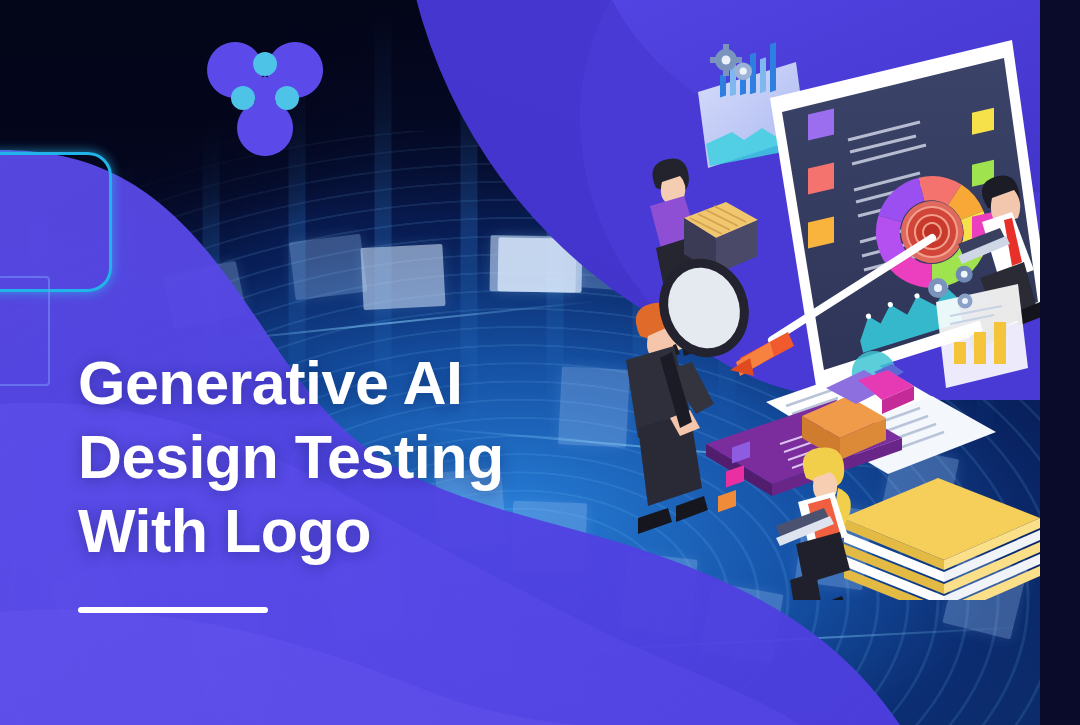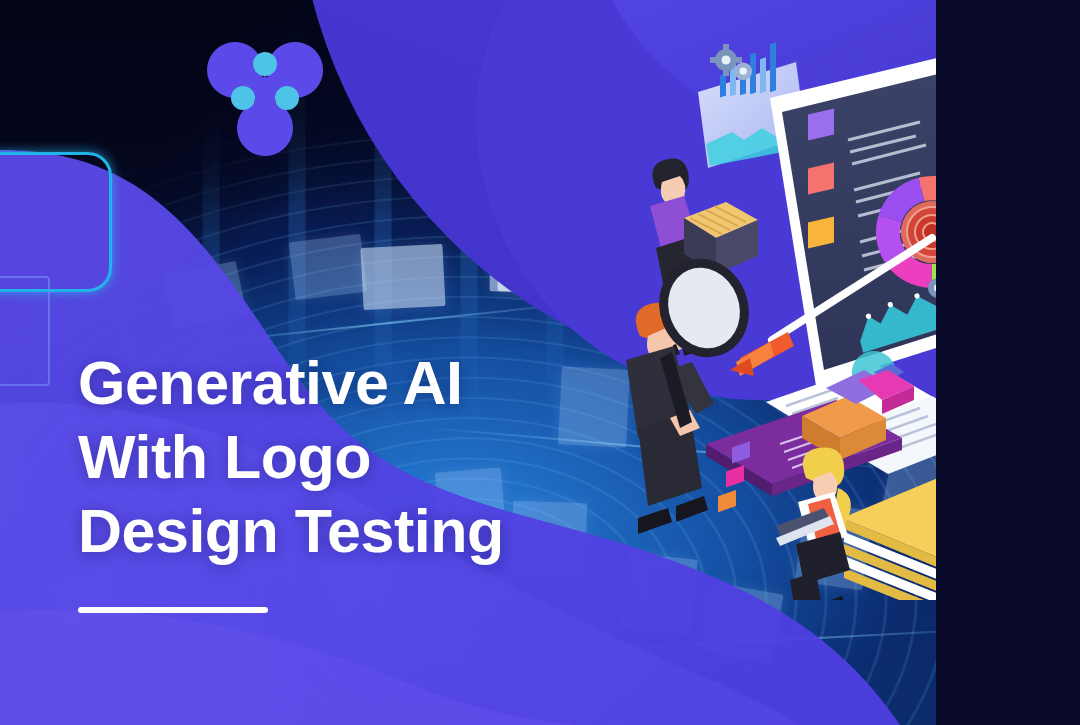--- a/index.html
+++ b/index.html
@@ -1,21 +1,21 @@
 <!DOCTYPE html>
 <html><head>
 <meta charset="utf-8">
 <style>
   * { margin:0; padding:0; box-sizing:border-box; }
   html,body { background:#0a0a2a; }
   body { font-family:"Liberation Sans", sans-serif; }
 
   #canvas{
     position:relative;
-    width:936px;
+    width:1040px;
     height:725px;
     overflow:hidden;
     background:#0369a1;
   }
 
   
   .bg-photo{
     position:absolute; inset:0;
     background:
       radial-gradient(ellipse 70% 55% at 48% 72%, rgba(40,130,220,.95) 0%, rgba(22,85,170,.85) 42%, rgba(8,32,92,.75) 72%, rgba(4,12,45,.6) 100%),
@@ -176,22 +176,22 @@
     </g>
     <g>
       <circle cx="60" cy="36" r="12" fill="#4ec3e8"></circle>
       <circle cx="38" cy="70" r="12" fill="#4ec3e8"></circle>
       <circle cx="82" cy="70" r="12" fill="#4ec3e8"></circle>
     </g>
   </svg>
 
   <div class="headline">
     <span class="ln">Generative AI</span>
+    <span class="ln">Design Testing</span>
     <span class="ln">With Logo</span>
-    <span class="ln">Design Testing</span>
   </div>
   <div class="rule"></div>
 
   <svg class="illo" viewBox="0 0 460 560">
     <defs>
       <linearGradient id="glass" x1="0" y1="0" x2="1" y2="1">
         <stop offset="0%" stop-color="#eaf4ff" stop-opacity=".95"></stop>
         <stop offset="100%" stop-color="#cfe4fb" stop-opacity=".8"></stop>
       </linearGradient>
       <linearGradient id="screenG" x1="0" y1="0" x2="0" y2="1">

